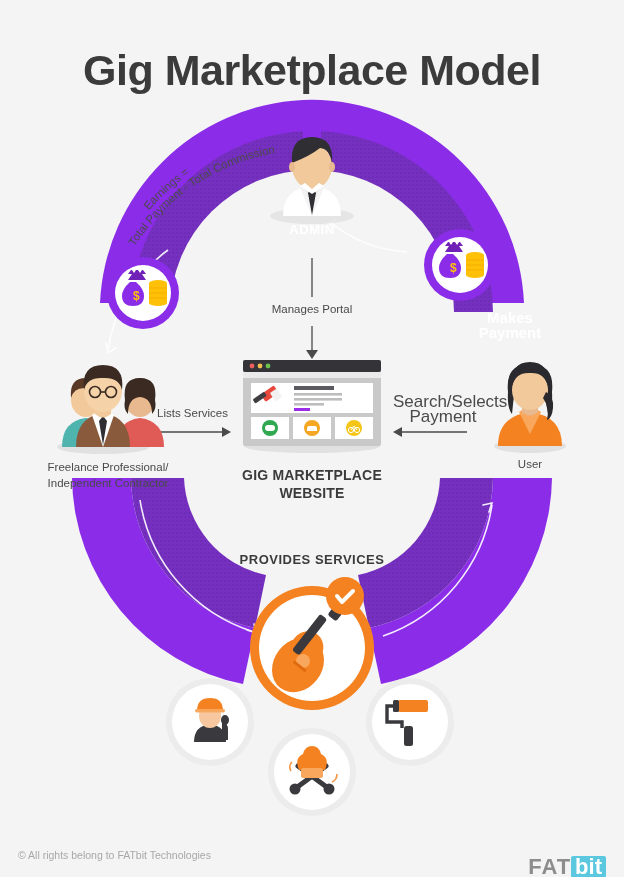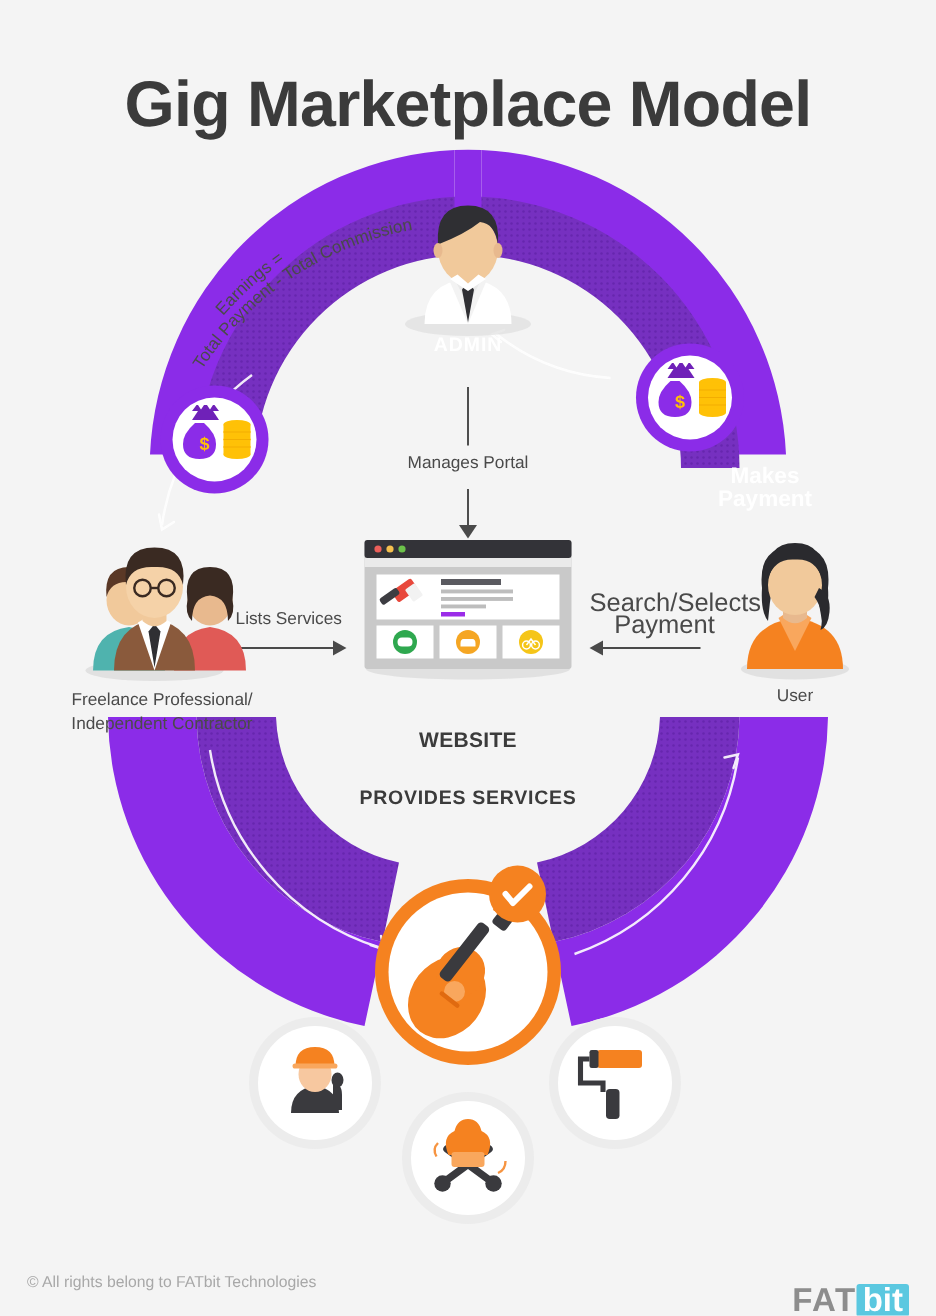--- a/index.html
+++ b/index.html
@@ -51,21 +51,21 @@
   .user-label {
     position: absolute; left: 490px; top: 458px; width: 80px;
     text-align: center; color: #4a4a4a; font-size: 11.5px;
   }
   .website-label {
     position: absolute; left: 222px; top: 466px; width: 180px;
     text-align: center; color: #3b3b3b; font-size: 14px; font-weight: bold;
     line-height: 18px; letter-spacing: 0.2px;
   }
   .provides-services {
-    position: absolute; left: 212px; top: 524px; width: 200px;
+    position: absolute; left: 212px; top: 552px; width: 200px;
     text-align: center; color: #3b3b3b; font-size: 13px; font-weight: bold;
     letter-spacing: 0.5px;
   }
 
   
   .footer-line {
     position: absolute; left: 18px; top: 849px;
     font-size: 10.5px; color: #a8a8a8;
   }
   .logo { position: absolute; right: 18px; top: 836px; text-align: right; }
@@ -403,21 +403,21 @@
   </div>
 
   <div class="freelance-label">
     <span>Freelance Professional/</span><br>
     <span>Independent Contractor</span>
   </div>
 
   <div class="user-label">User</div>
 
   <div class="website-label">
-    <br>
+    <span>GIG MARKETPLACE</span><br>
     <span>WEBSITE</span>
   </div>
 
   <div class="provides-services">PROVIDES SERVICES</div>
 
   <div class="footer-line">© All rights belong to FATbit Technologies</div>
   <div class="logo">
     <div class="logo-main"><span>FAT</span><span class="logo-bit">bit</span></div>
     <div class="logo-sub">TECHNOLOGIES</div>
   </div>

